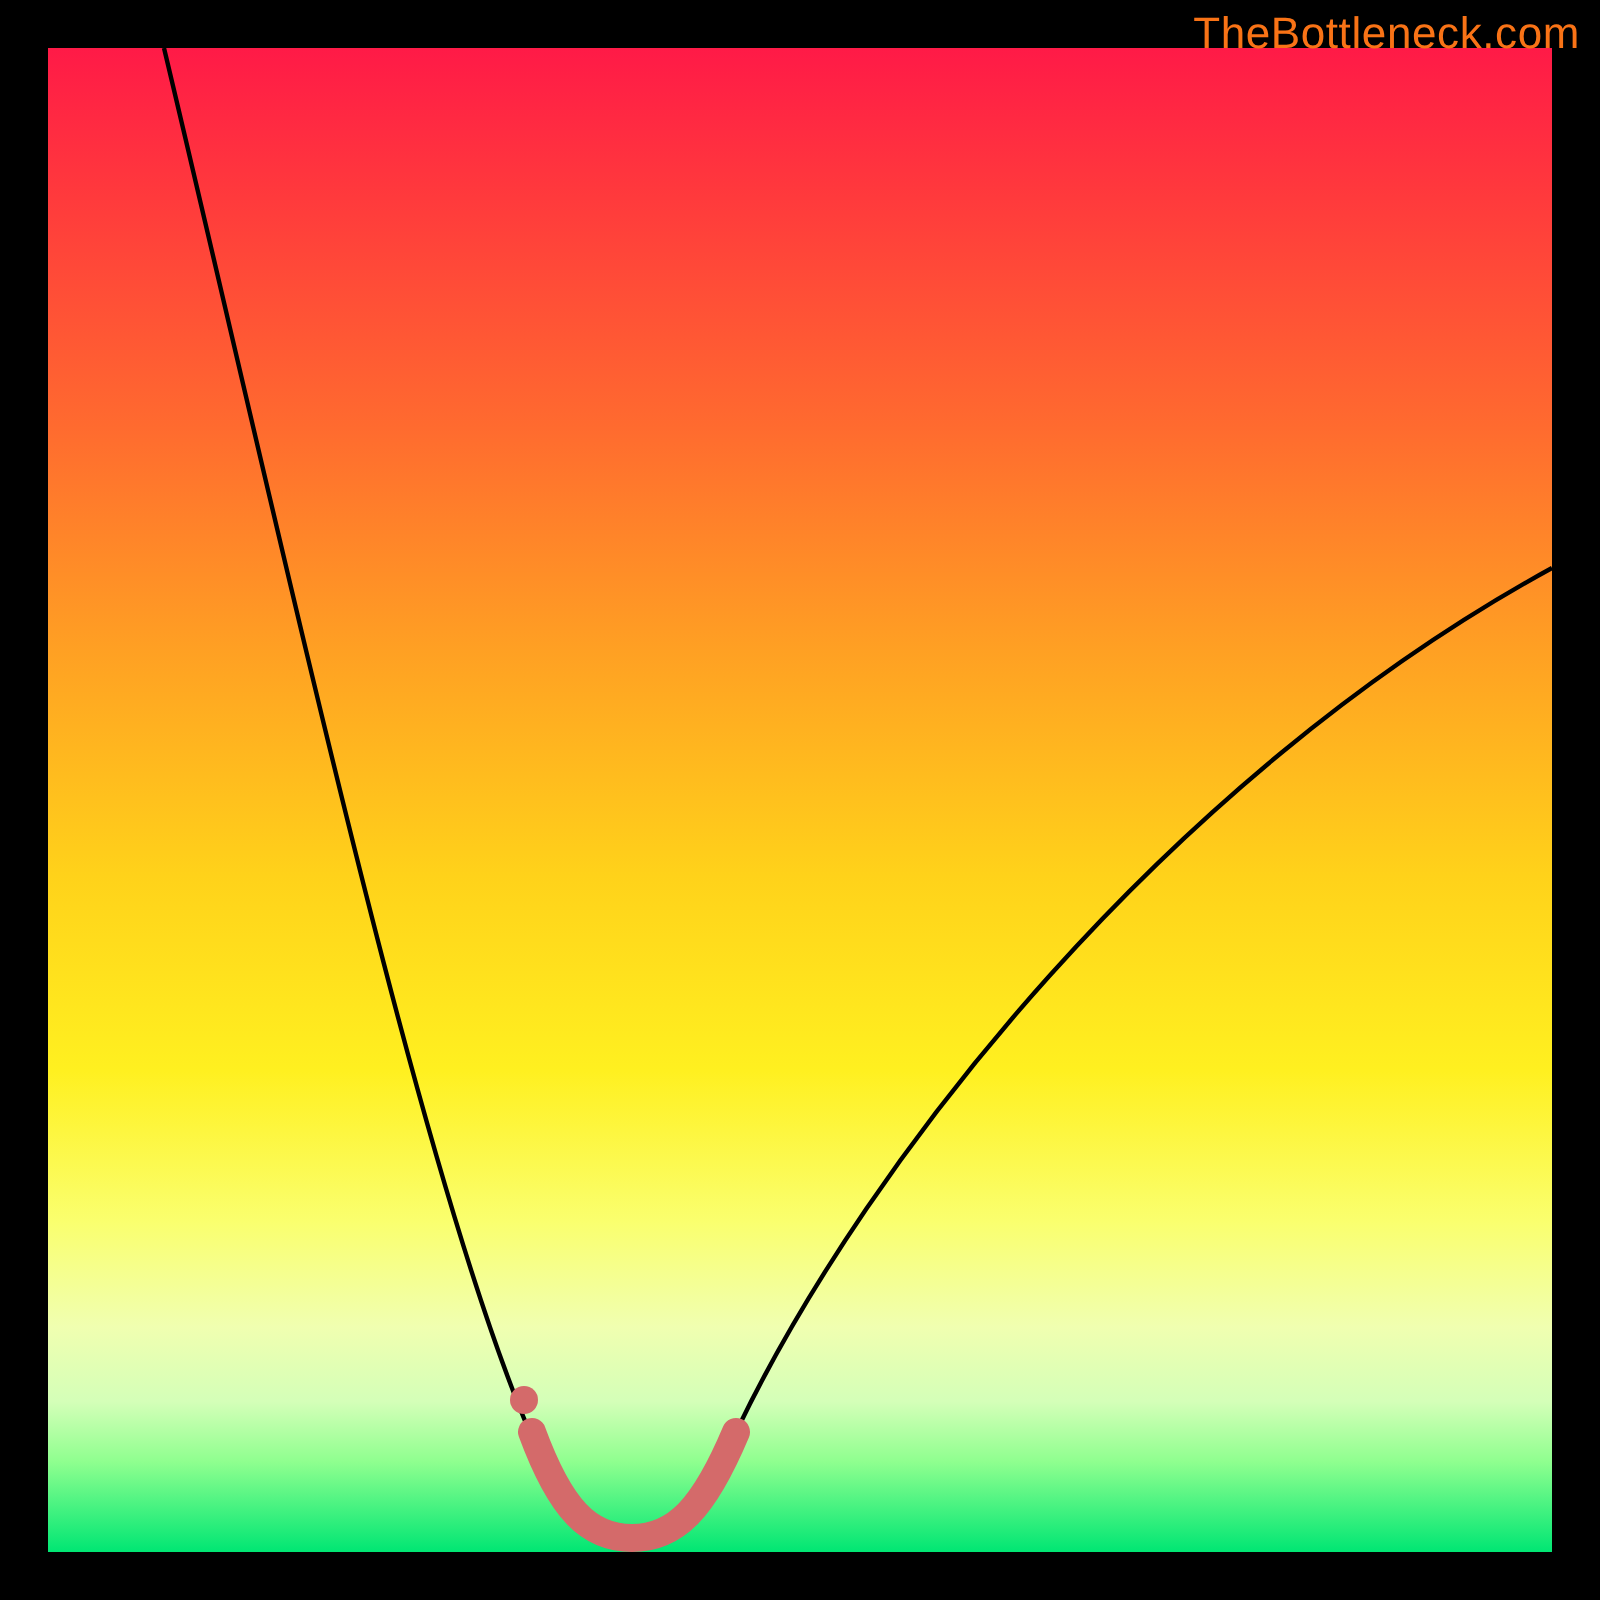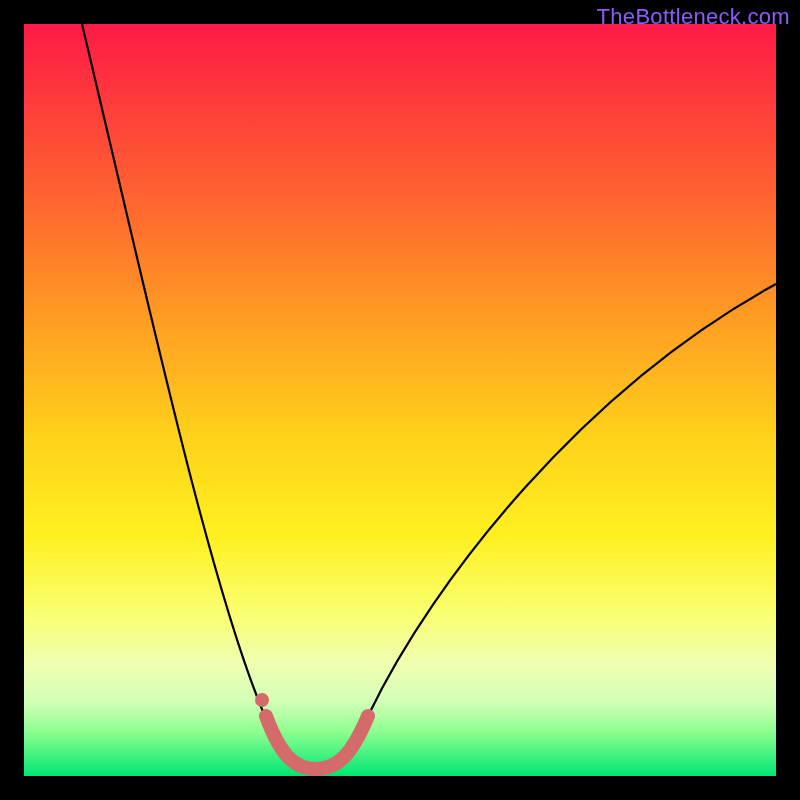--- a/index.html
+++ b/index.html
@@ -38,21 +38,21 @@
       #f0ffb0 85%,
       #d4ffb8 90%,
       #8fff8f 94%,
       #00e673 100%
     );
   }
   .watermark {
     position: absolute;
     top: 4px;
     right: 10px;
-    color: #8b5cf6;
+    color: #f97316;
     font-size: 22px;
     font-weight: 500;
     letter-spacing: 0.3px;
     user-select: none;
   }
   svg.curve-layer {
     position: absolute;
     left: 0;
     top: 0;
     width: 752px;

